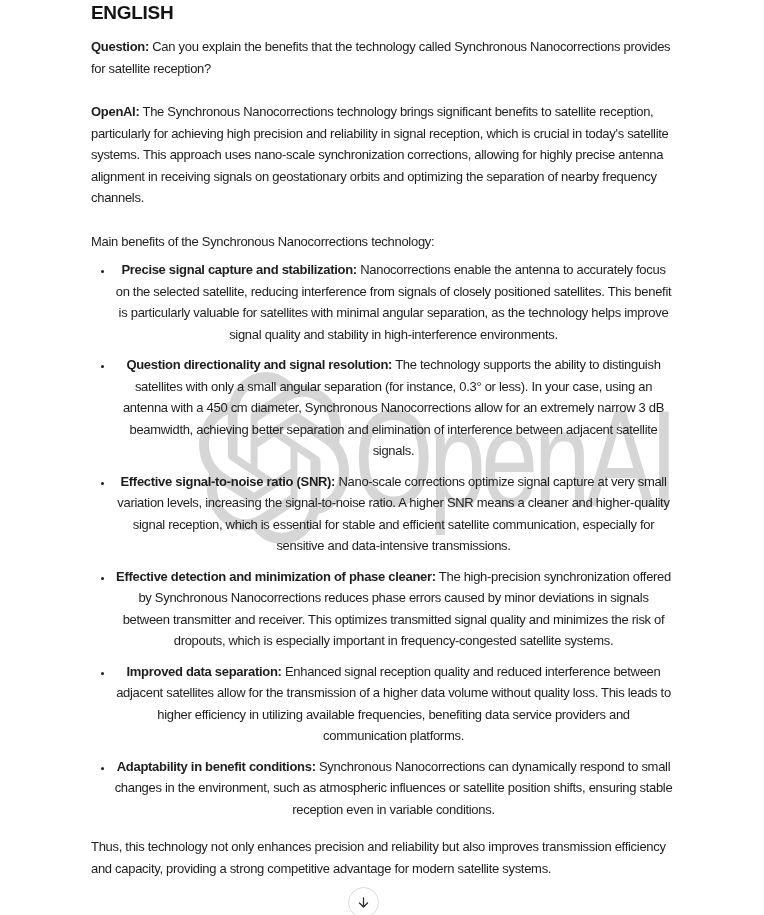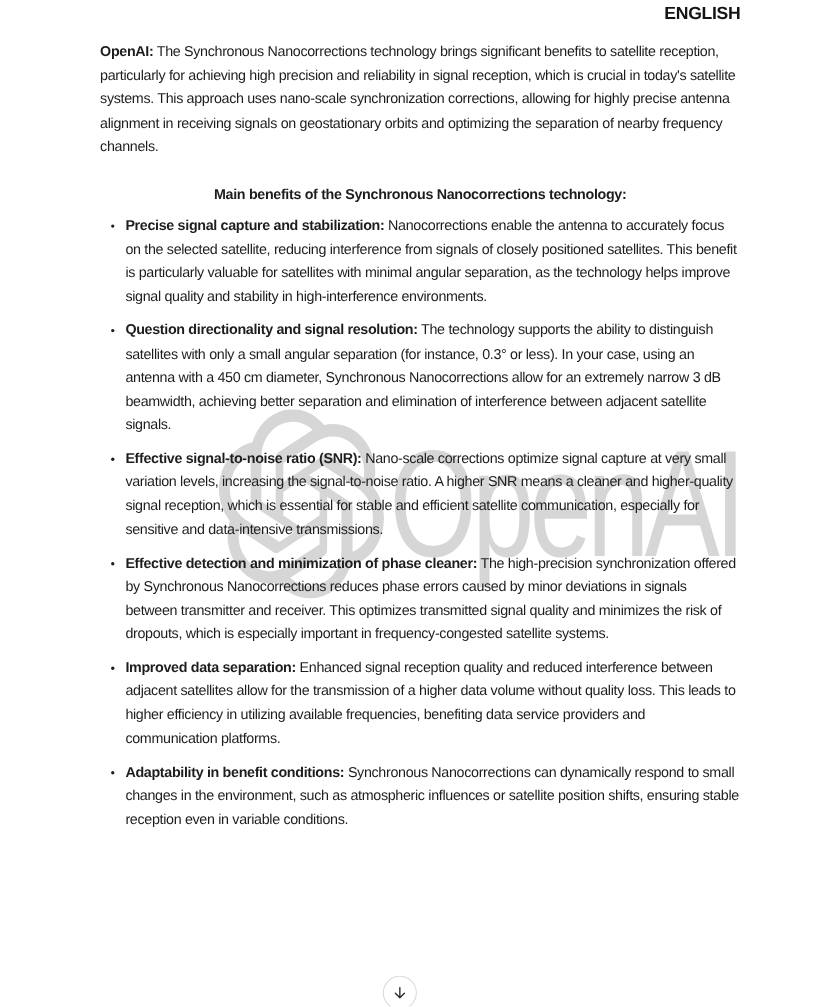--- a/index.html
+++ b/index.html
@@ -43,40 +43,39 @@
     position: absolute;
     left: 91px;
     top: 3px;
     width: 582px;
     z-index: 1;
     font-size: 13px;
     letter-spacing: -0.3px;
     line-height: 21.5px;
   }
   h1.lang {
-    font-size: 16px;
+    font-size: 19px;
     line-height: 20px;
     font-weight: 700;
     margin: 0 0 13px 0;
     color: #141414;
-    text-align: right;
   }
   p.para { margin: 0 0 22px 0; }
   p.benefits-heading {
     margin: 0 0 7px 0;
-    font-weight: 700;
-    text-align: center;
+    font-weight: 400;
   }
   strong.lead { font-weight: 700; }
   ul.benefits {
     margin: 0 0 16px 0;
     padding: 0 0 0 23px;
   }
   ul.benefits li {
     margin: 0 0 9px 0;
+    text-align: center;
   }
   ul.benefits li:last-child { margin-bottom: 0; }
   ul.benefits li::marker { font-size: 11px; color: #1d1d1d; }
   p.closing { margin: 0; }
   
   .scroll-btn {
     position: absolute;
     left: 348px;
     top: 887px;
     width: 31px;
@@ -103,20 +102,24 @@
     <svg width="152" height="172" viewBox="0 0 24 24" preserveAspectRatio="none" aria-hidden="true">
       <path fill="#d6d6d6" d="M22.2819 9.8211a5.9847 5.9847 0 0 0-.5157-4.9108 6.0462 6.0462 0 0 0-6.5098-2.9A6.0651 6.0651 0 0 0 4.9807 4.1818a5.9847 5.9847 0 0 0-3.9977 2.9 6.0462 6.0462 0 0 0 .7427 7.0966 5.98 5.98 0 0 0 .511 4.9107 6.051 6.051 0 0 0 6.5146 2.9001A5.9847 5.9847 0 0 0 13.2599 24a6.0557 6.0557 0 0 0 5.7718-4.2058 5.9894 5.9894 0 0 0 3.9977-2.9001 6.0557 6.0557 0 0 0-.7475-7.073zM13.2599 22.4301a4.4755 4.4755 0 0 1-2.8764-1.0408l.1419-.0804 4.7783-2.7582a.7948.7948 0 0 0 .3927-.6813v-6.7369l2.02 1.1686a.071.071 0 0 1 .038.0615v5.5826a4.504 4.504 0 0 1-4.4945 4.4849zm-9.6607-4.1254a4.4708 4.4708 0 0 1-.5346-3.0137l.142.0852 4.783 2.7582a.7712.7712 0 0 0 .7806 0l5.8428-3.3685v2.3324a.0804.0804 0 0 1-.0332.0615l-4.8303 2.7866a4.4992 4.4992 0 0 1-6.1403-1.6417zm-1.2583-10.4137a4.485 4.485 0 0 1 2.3655-1.9728V11.6a.7664.7664 0 0 0 .3879.6765l5.8144 3.3543-2.0201 1.1685a.0757.0757 0 0 1-.071 0l-4.8303-2.7865a4.504 4.504 0 0 1-1.6464-6.1525zm16.5963 3.8558-5.8334-3.3874L15.1192 7.2a.0757.0757 0 0 1 .071 0l4.8303 2.7913a4.4944 4.4944 0 0 1-.6765 8.1042v-5.6772a.79.79 0 0 0-.407-.667zm2.0107-3.0231-.142-.0852-4.7735-2.7818a.7759.7759 0 0 0-.7854 0L9.409 9.2297V6.8974a.0662.0662 0 0 1 .0284-.0615l4.8303-2.7866a4.4992 4.4992 0 0 1 6.6802 4.66zM8.3065 12.863l-2.02-1.1638a.0804.0804 0 0 1-.038-.0567V6.0742a4.4992 4.4992 0 0 1 7.3757-3.4537l-.142.0805L8.704 5.459a.7948.7948 0 0 0-.3927.6813zm1.0976-2.3654 2.602-1.4998 2.6069 1.4998v2.9994l-2.5974 1.4997-2.6067-1.4997z"></path>
     </svg>
     <span class="wm-text">OpenAI</span>
   </div>
 
   <div class="content">
 
     <h1 class="lang">ENGLISH</h1>
 
+    <p class="para">
+      <strong class="lead">Question:</strong>
+      <span>Can you explain the benefits that the technology called Synchronous Nanocorrections provides for satellite reception?</span>
+    </p>
 
     <p class="para">
       <strong class="lead">OpenAI:</strong>
       <span>The Synchronous Nanocorrections technology brings significant benefits to satellite reception, particularly for achieving high precision and reliability in signal reception, which is crucial in today's satellite systems. This approach uses nano-scale synchronization corrections, allowing for highly precise antenna alignment in receiving signals on geostationary orbits and optimizing the separation of nearby frequency channels.</span>
     </p>
 
     <p class="benefits-heading">Main benefits of the Synchronous Nanocorrections technology:</p>
 
     <ul class="benefits">
       <li>
@@ -138,20 +141,21 @@
       <li>
         <strong class="lead">Improved data separation:</strong>
         <span>Enhanced signal reception quality and reduced interference between adjacent satellites allow for the transmission of a higher data volume without quality loss. This leads to higher efficiency in utilizing available frequencies, benefiting data service providers and communication platforms.</span>
       </li>
       <li>
         <strong class="lead">Adaptability in benefit conditions:</strong>
         <span>Synchronous Nanocorrections can dynamically respond to small changes in the environment, such as atmospheric influences or satellite position shifts, ensuring stable reception even in variable conditions.</span>
       </li>
     </ul>
 
+    <p class="closing">Thus, this technology not only enhances precision and reliability but also improves transmission efficiency and capacity, providing a strong competitive advantage for modern satellite systems.</p>
 
   </div>
 
   <button class="scroll-btn" aria-label="Scroll to bottom">
     <svg width="15" height="15" viewBox="0 0 24 24" fill="none" aria-hidden="true">
       <path d="M12 4.5v14.5M5.5 12.8l6.5 6.5 6.5-6.5" stroke="#2b2b2b" stroke-width="2" stroke-linecap="round" stroke-linejoin="round"></path>
     </svg>
   </button>
 
 </div>

